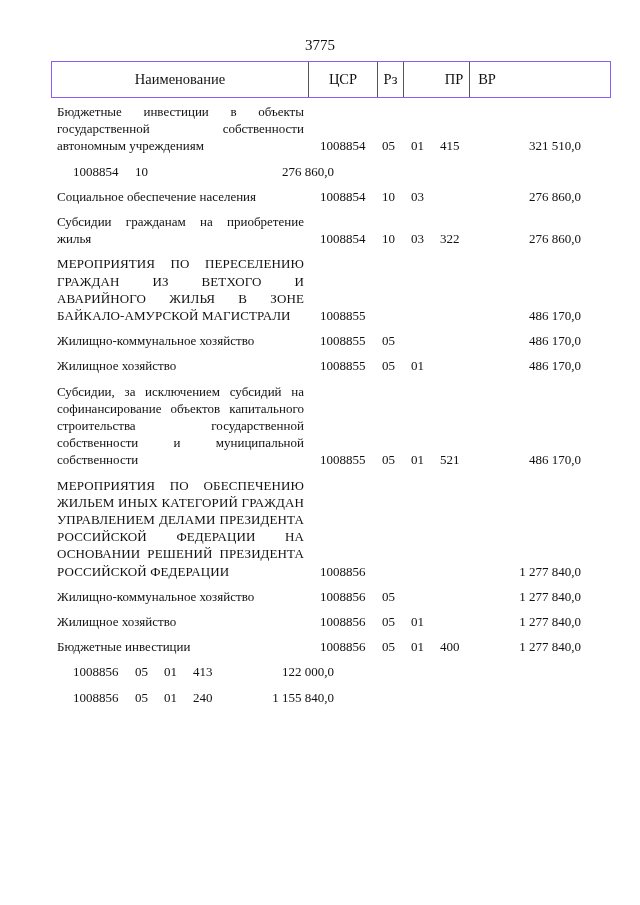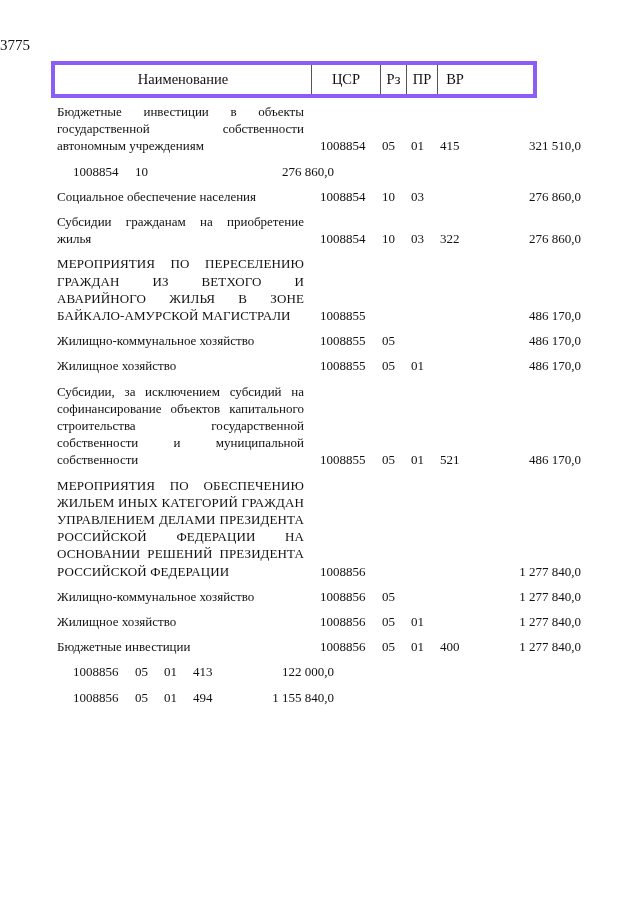--- a/index.html
+++ b/index.html
@@ -1,27 +1,27 @@
 <!DOCTYPE html>
 <html><head>
 <meta charset="utf-8">
 <style>
   html, body { margin: 0; padding: 0; background: #ffffff; }
   body { width: 640px; height: 905px; position: relative; overflow: hidden;
          font-family: "Liberation Serif", "DejaVu Serif", serif; color: #111; }
-  .page-num { position: absolute; top: 37px; left: 0; width: 640px; text-align: left; font-size: 15px; }
-  .hdr { position: absolute; top: 61px; left: 51px; width: 486px; height: 37px;
-         border: 4px solid #8b5cf6; box-sizing: border-box; display: flex; }
+  .page-num { position: absolute; top: 37px; left: 0; width: 640px; text-align: center; font-size: 15px; }
+  .hdr { position: absolute; top: 61px; left: 51px; width: 560px; height: 37px;
+         border: 1px solid #8b5cf6; box-sizing: border-box; display: flex; }
   .hdr > div { box-sizing: border-box; border-right: 1px solid #555; display: flex;
                align-items: center; justify-content: center; font-size: 14.5px; height: 100%; }
   .hdr > div:last-child { border-right: none; }
   .c-name { width: 257px; }
   .c-csr { width: 69px; }
   .c-rz { width: 26px; }
-  .c-pr { width: 31px; }
+  .c-pr { width: 31px; margin-left: 35px; }
   .c-vr { width: 34px; }
   .c-sum { flex: 1; }
   .rows { position: absolute; top: 103px; left: 57px; width: 540px; }
   .row { display: flex; align-items: flex-end; margin-bottom: 8px; font-size: 13px; line-height: 17.2px; }
   .row .name { width: 247px; text-align: justify; text-align-last: left; }
   .row .csr { position: relative; left: 16px; width: 62px; }
   .row .rz { position: relative; left: 16px; width: 29px; }
   .row .pr { position: relative; left: 16px; width: 29px; }
   .row .vr { position: relative; left: 16px; width: 40px; }
   .row .sum { position: relative; left: 0; width: 117px; text-align: right; }
@@ -141,16 +141,16 @@
     <div class="csr">1008856</div>
     <div class="rz">05</div>
     <div class="pr">01</div>
     <div class="vr">413</div>
     <div class="sum">122 000,0</div>
   </div>
   <div class="row">
     <div class="csr">1008856</div>
     <div class="rz">05</div>
     <div class="pr">01</div>
-    <div class="vr">494</div>
+    <div class="vr">240</div>
     <div class="sum">1 155 840,0</div>
   </div>
 </div>
 
 </body></html>

